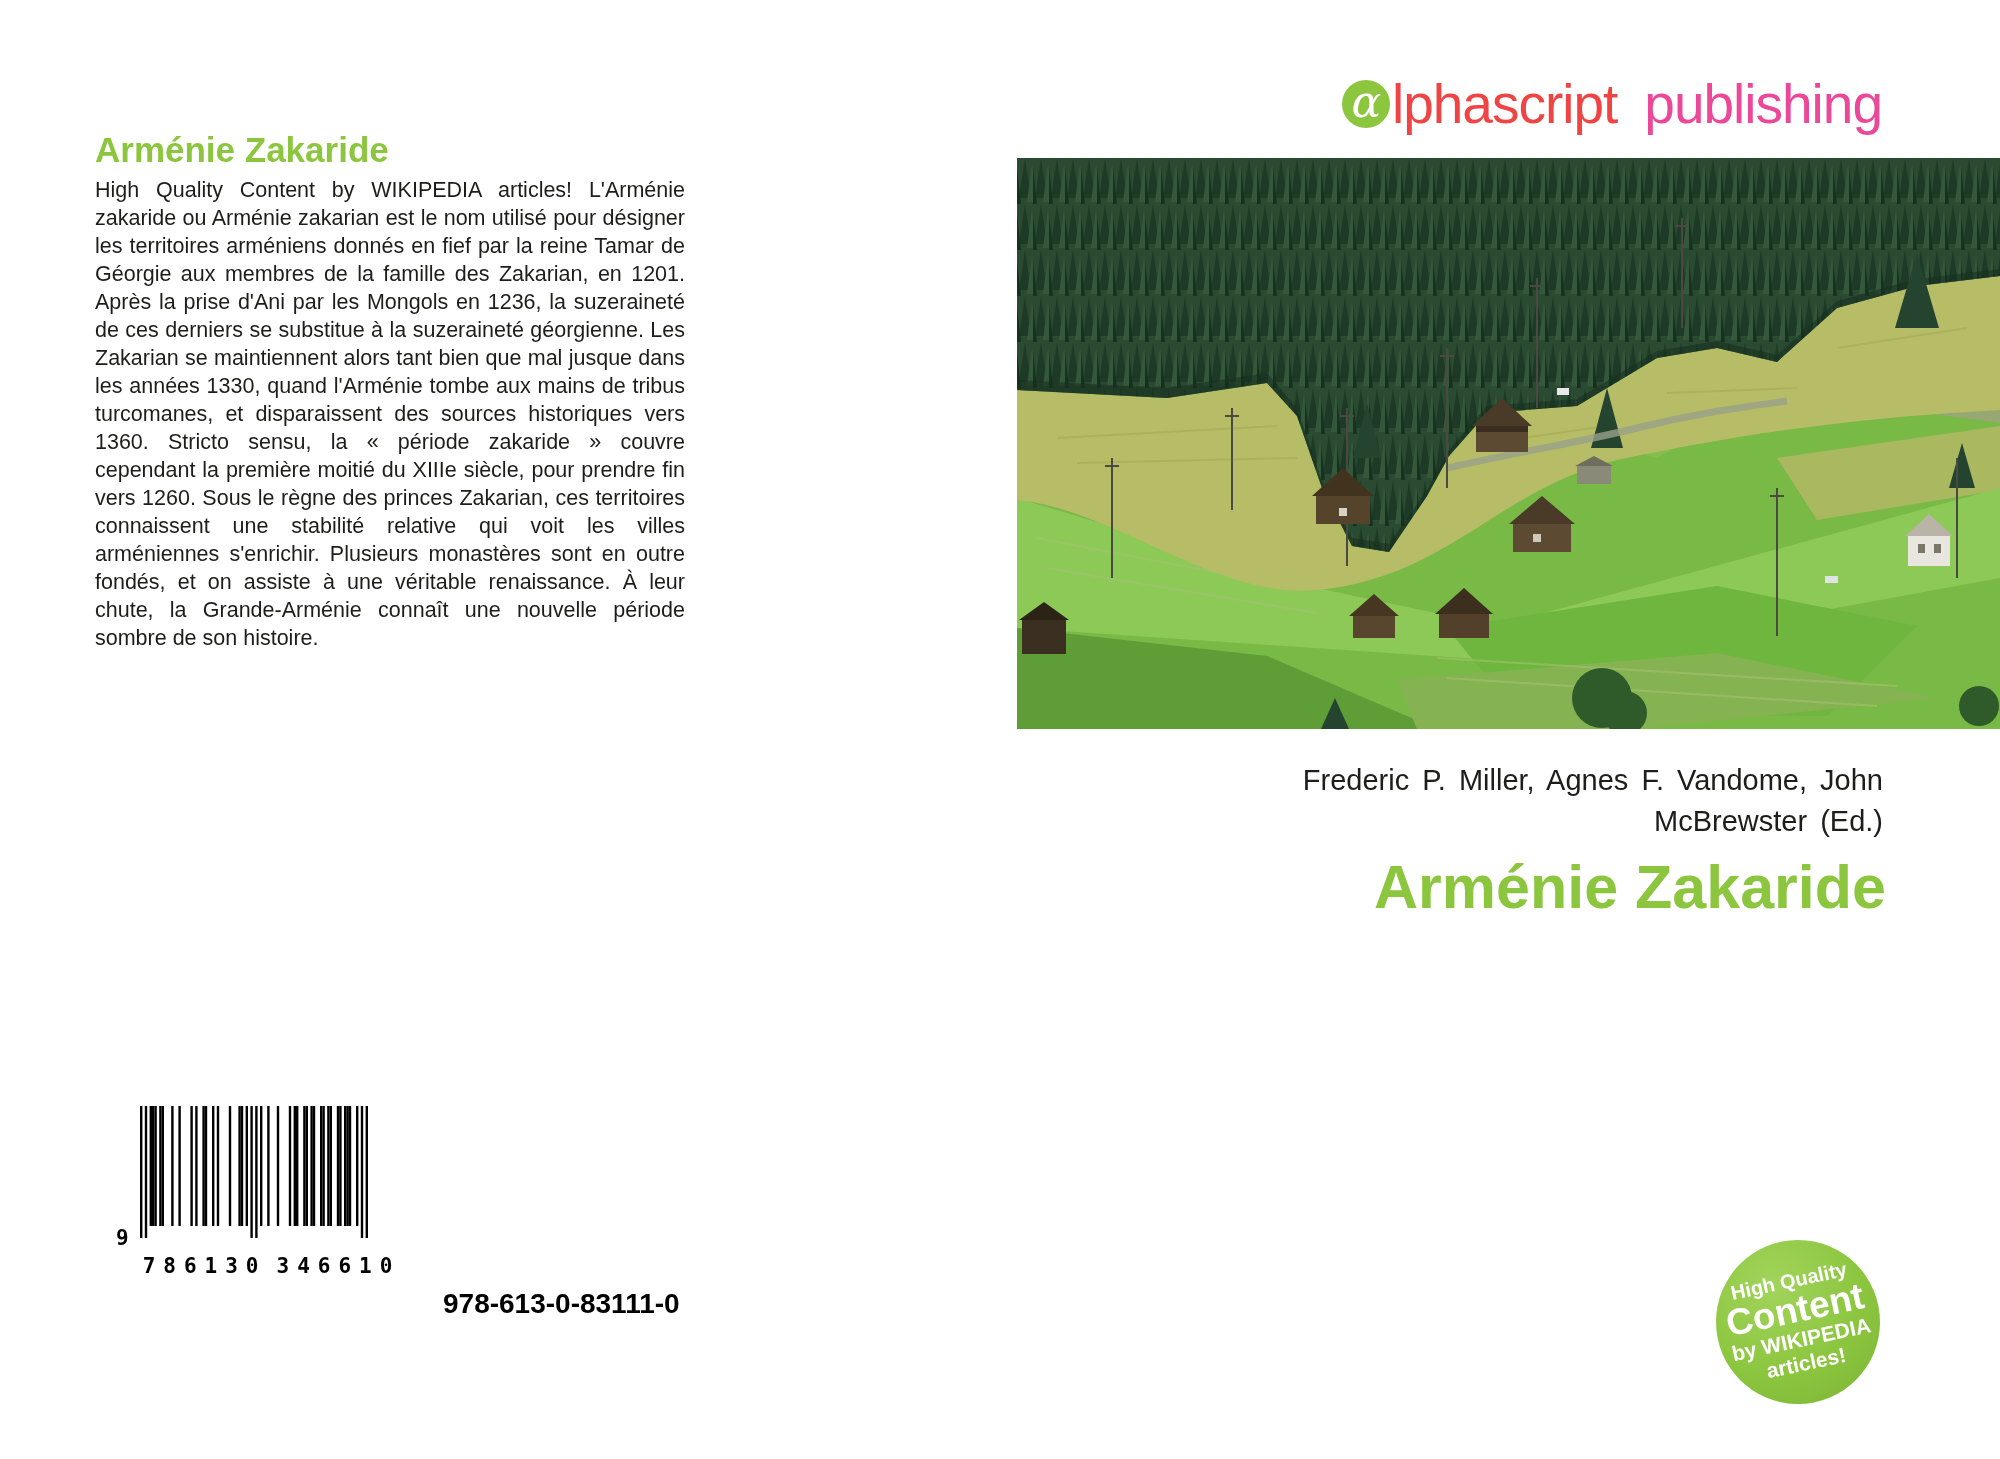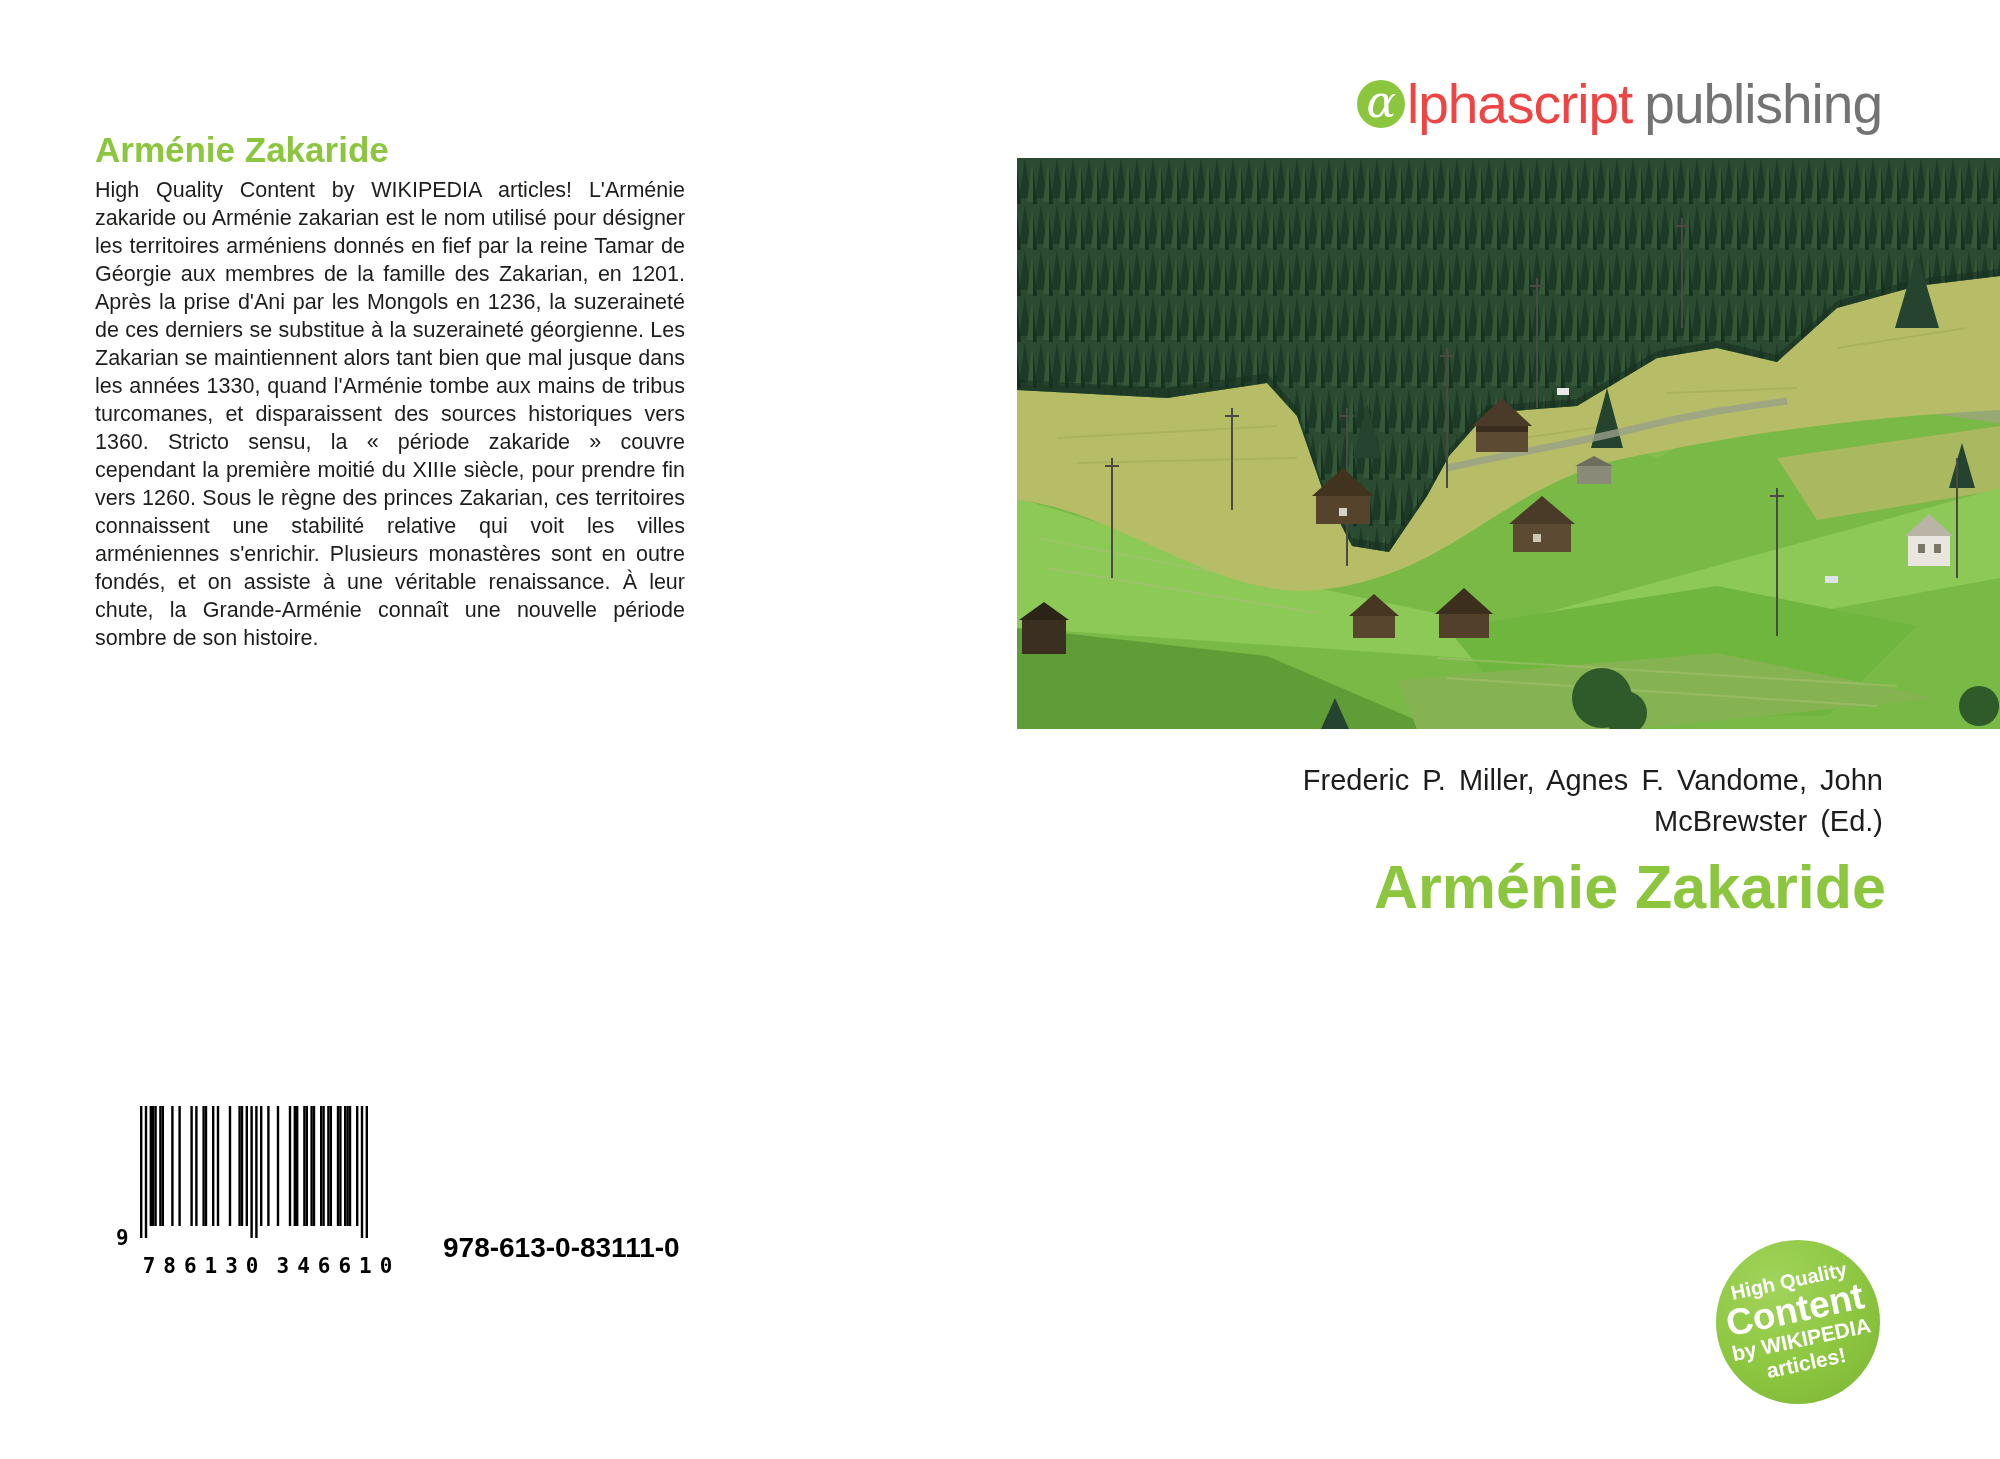--- a/index.html
+++ b/index.html
@@ -25,21 +25,21 @@
   }
   .logo .alpha-circle {
     width:48px; height:48px; border-radius:50%;
     background:#8CC63F; color:#ffffff;
     display:flex; align-items:center; justify-content:center;
     font-family:"DejaVu Serif", serif; font-style:italic;
     font-size:44px; line-height:1; padding-bottom:4px;
     margin-right:2px;
   }
   .logo .logo-dark { color:#ef4444; }
-  .logo .logo-green { color:#737373; margin-left:12px; }
+  .logo .logo-green { color:#ec4899; margin-left:27px; }
 
   
   .photo {
     position:absolute; left:1017px; top:158px; width:983px; height:571px;
     overflow:hidden; background:#79b946;
   }
   .photo svg { display:block; }
 
   
   .authors {
@@ -61,21 +61,21 @@
   .barcode svg { position:absolute; left:0; top:0; }
   .barcode svg rect { fill:#000; }
   .bc-digits {
     position:absolute; top:120px; left:-24px; width:290px;
     font-family:"DejaVu Sans Mono", monospace; font-weight:bold;
     font-size:21px; color:#000; display:flex;
   }
   .bc-digits .d9 { margin-right:14px; }
   .bc-digits .grp { letter-spacing:8px; margin-right:10px;margin-top:28px; }
   .isbn {
-    position:absolute; left:443px; top:1232px;
+    position:absolute; left:443px; top:1288px;
     font-size:28px; font-weight:bold; color:#000;
   }
 
   
   .badge {
     position:absolute; left:1716px; top:1240px; width:164px; height:164px;
     border-radius:50%;
     background:radial-gradient(circle at 35% 28%, #a2d45c 0%, #8CC63F 55%, #7cb335 100%);
     display:flex; align-items:center; justify-content:center;
   }

